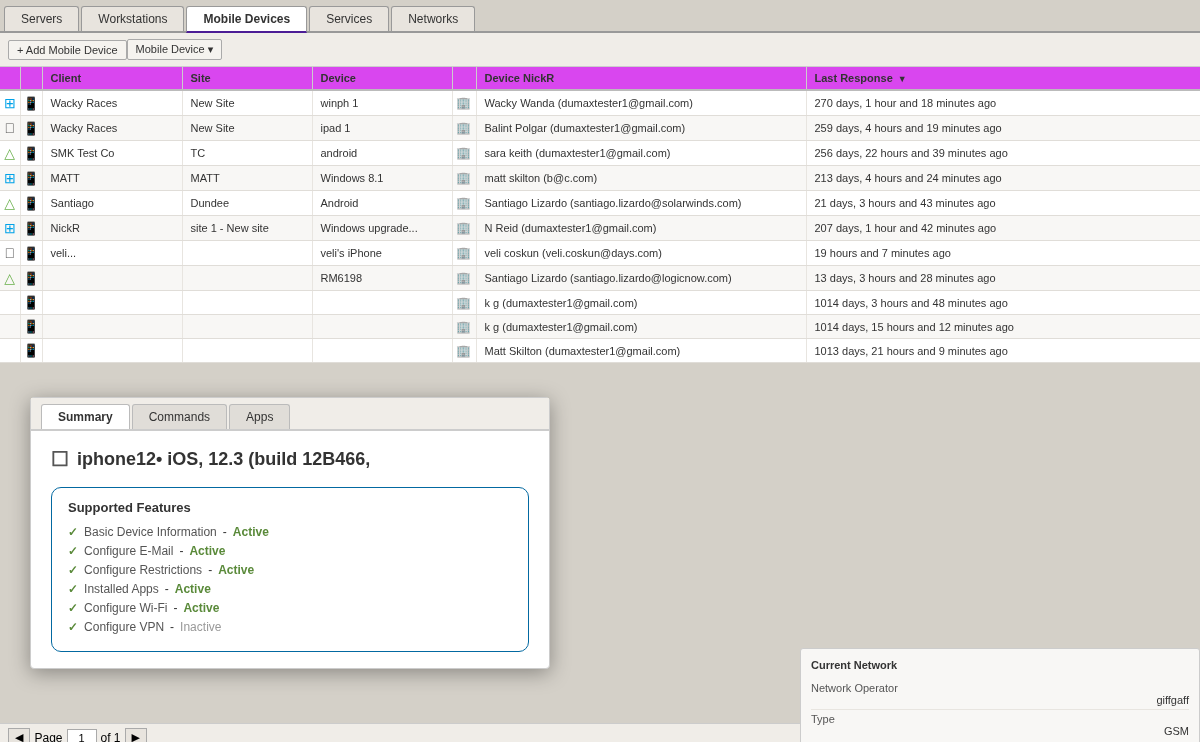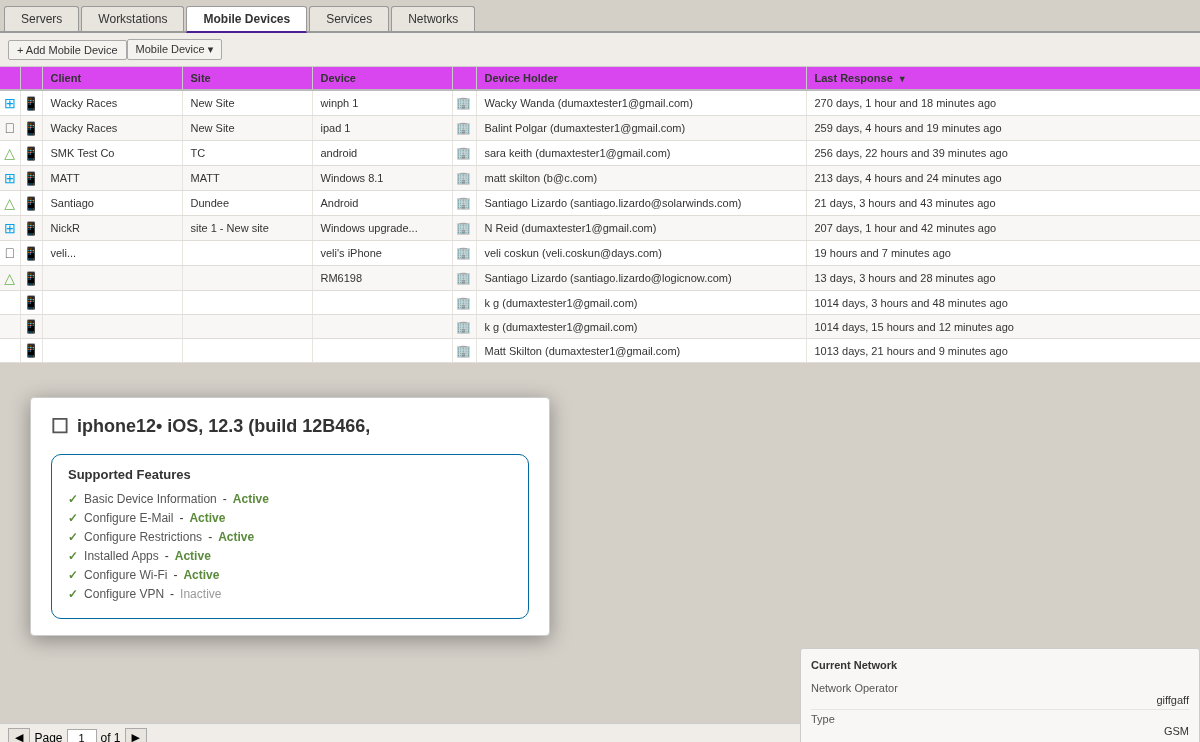--- a/index.html
+++ b/index.html
@@ -134,21 +134,21 @@
   <div class="table-area">
     <table>
       <thead>
         <tr>
           <th class="icon-cell"></th>
           <th class="phone-cell"></th>
           <th class="col-client">Client</th>
           <th class="col-site">Site</th>
           <th class="col-device">Device</th>
           <th class="building-cell"></th>
-          <th class="col-holder">Device Holder</th>
+          <th class="col-holder">Device NickR</th>
           <th class="col-response">Last Response <span class="sort-arrow">▼</span></th>
         </tr>
       </thead>
       <tbody id="table-body">
       <tr>
     <td class="icon-cell"><span class="icon-win" title="Windows">⊞</span></td>
     <td class="phone-cell"><span style="color:#888;font-size:13px;">📱</span></td>
     <td class="col-client">Wacky Races</td>
     <td class="col-site">New Site</td>
     <td class="col-device">winph 1</td>
@@ -263,20 +263,25 @@
   <div class="pagination" style="position: absolute; bottom: 0; left: 0; right: 0; z-index: 1;">
     <button class="pag-btn">◀</button>
     <span>Page</span>
     <input class="pag-input" type="text" value="1" style="">
     <span>of 1</span>
     <button class="pag-btn">▶</button>
   </div>
 
   <div class="detail-panel">
 
+    <div class="detail-tabs">
+      <div class="detail-tab active">Summary</div>
+      <div class="detail-tab">Commands</div>
+      <div class="detail-tab">Apps</div>
+    </div>
 
     <div class="detail-body">
       <div class="device-title">
         <span class="device-phone-icon">☐</span>
         <span><strong>iphone12</strong>• iOS, 12.3 (build 12B466,</span>
       </div>
 
       <div class="features-box">
         <div class="features-title">Supported Features</div>
         <div id="features-list">

